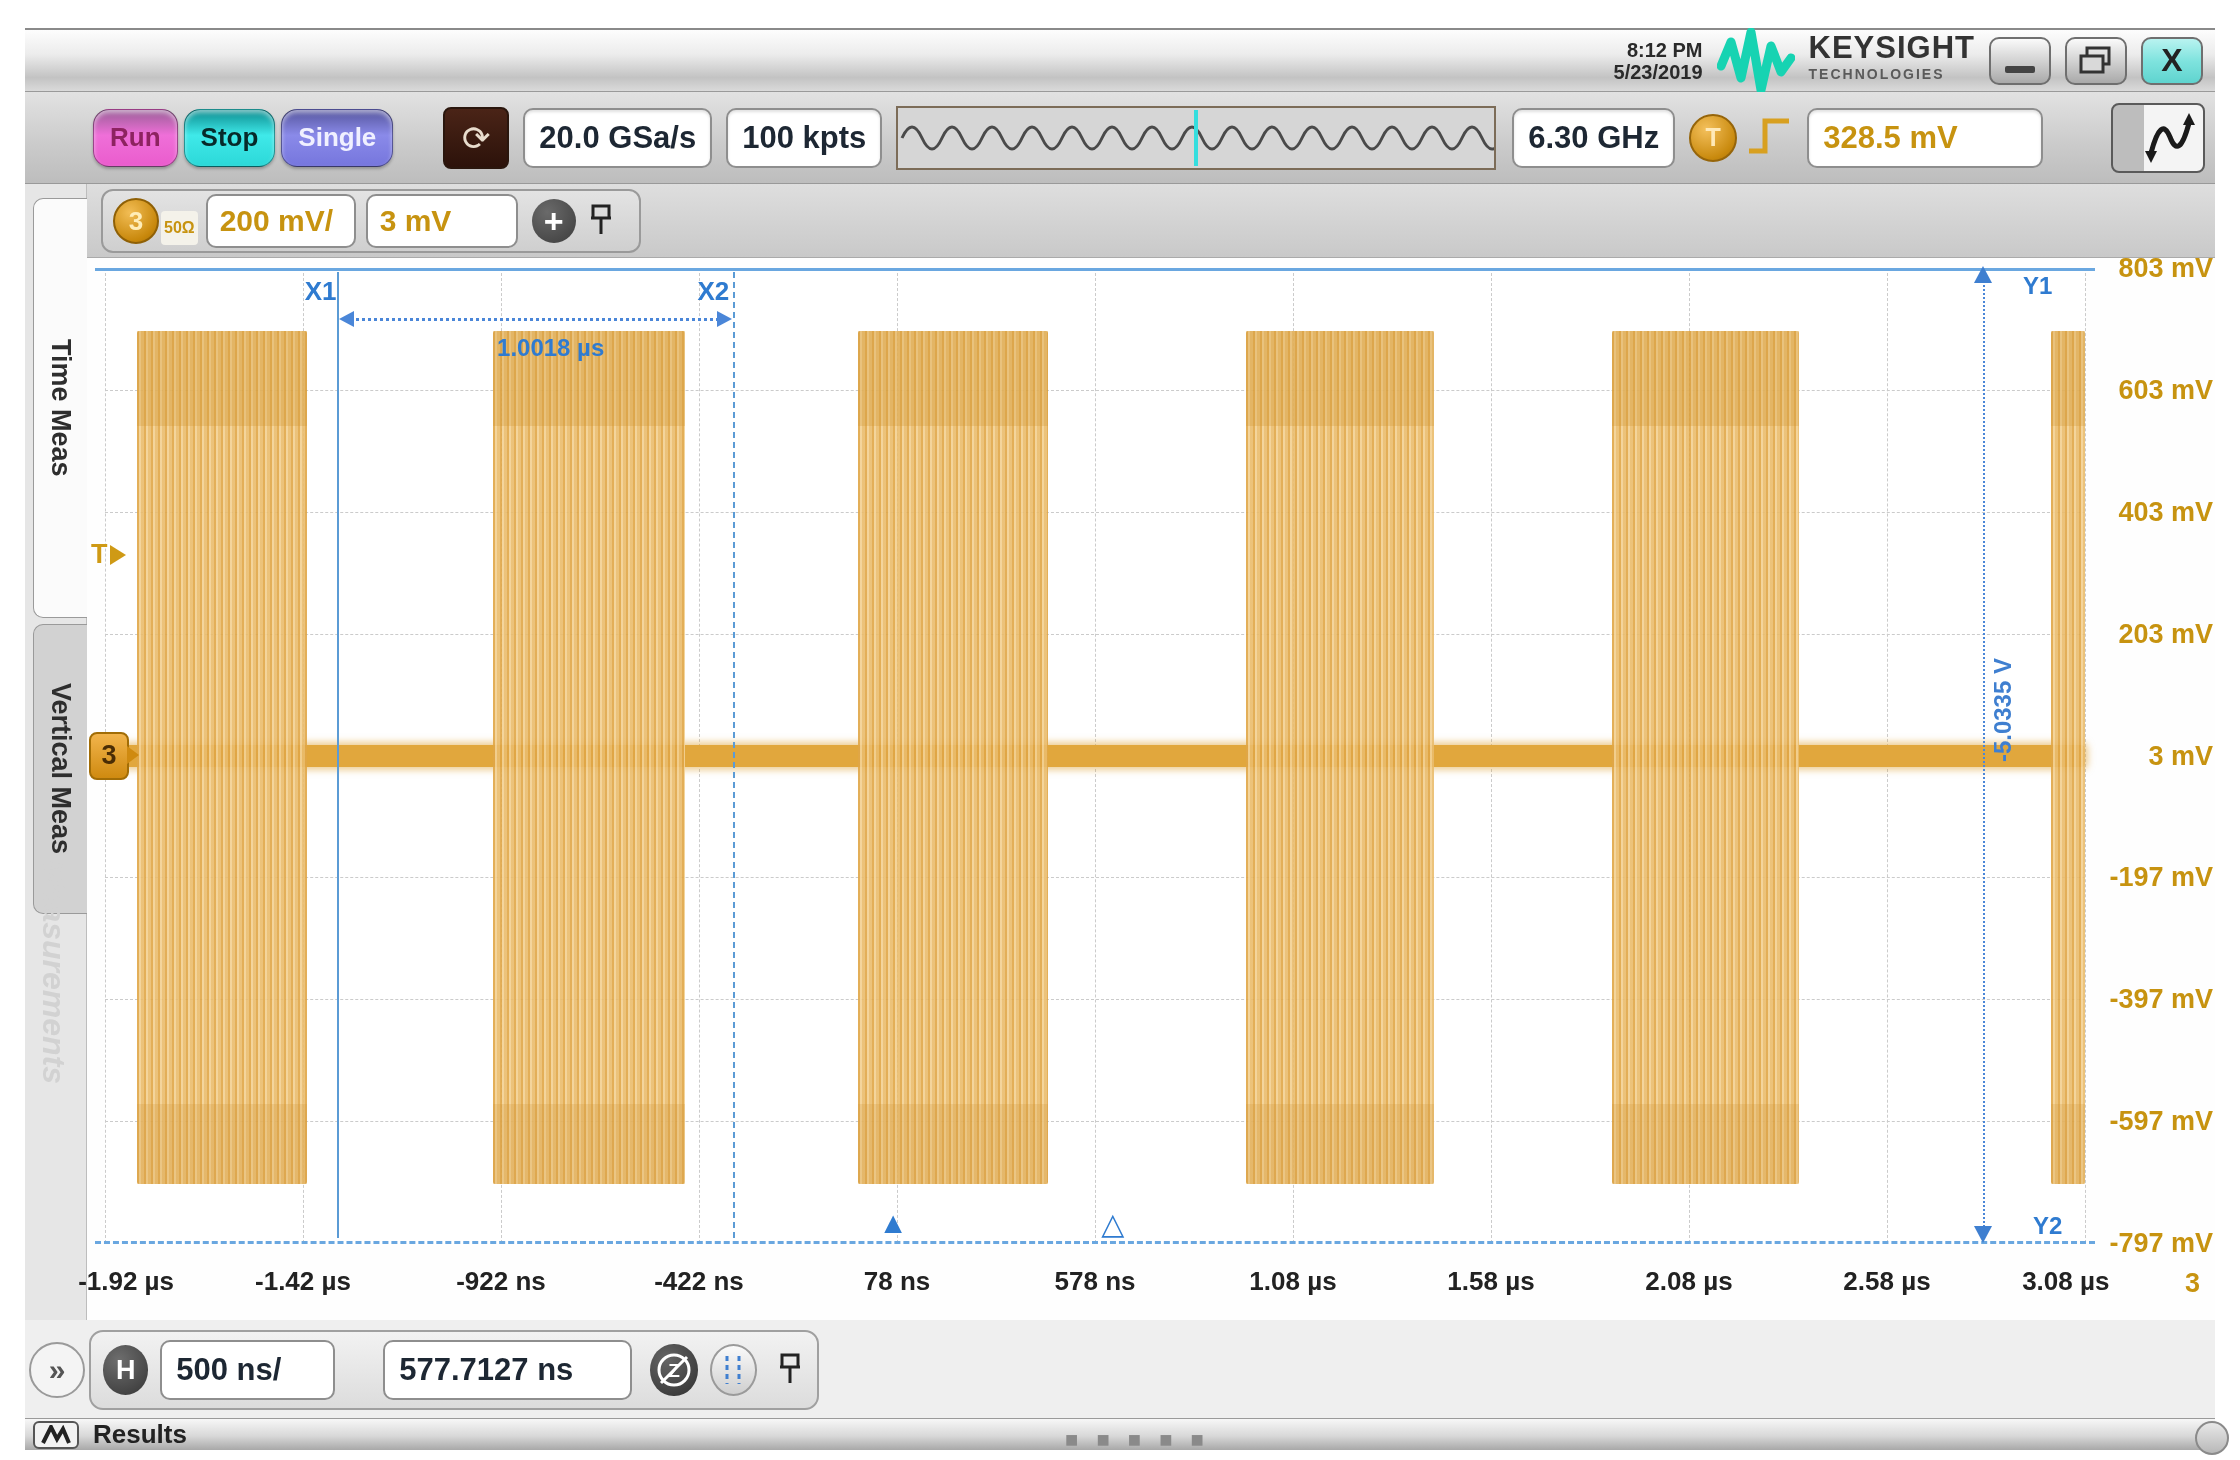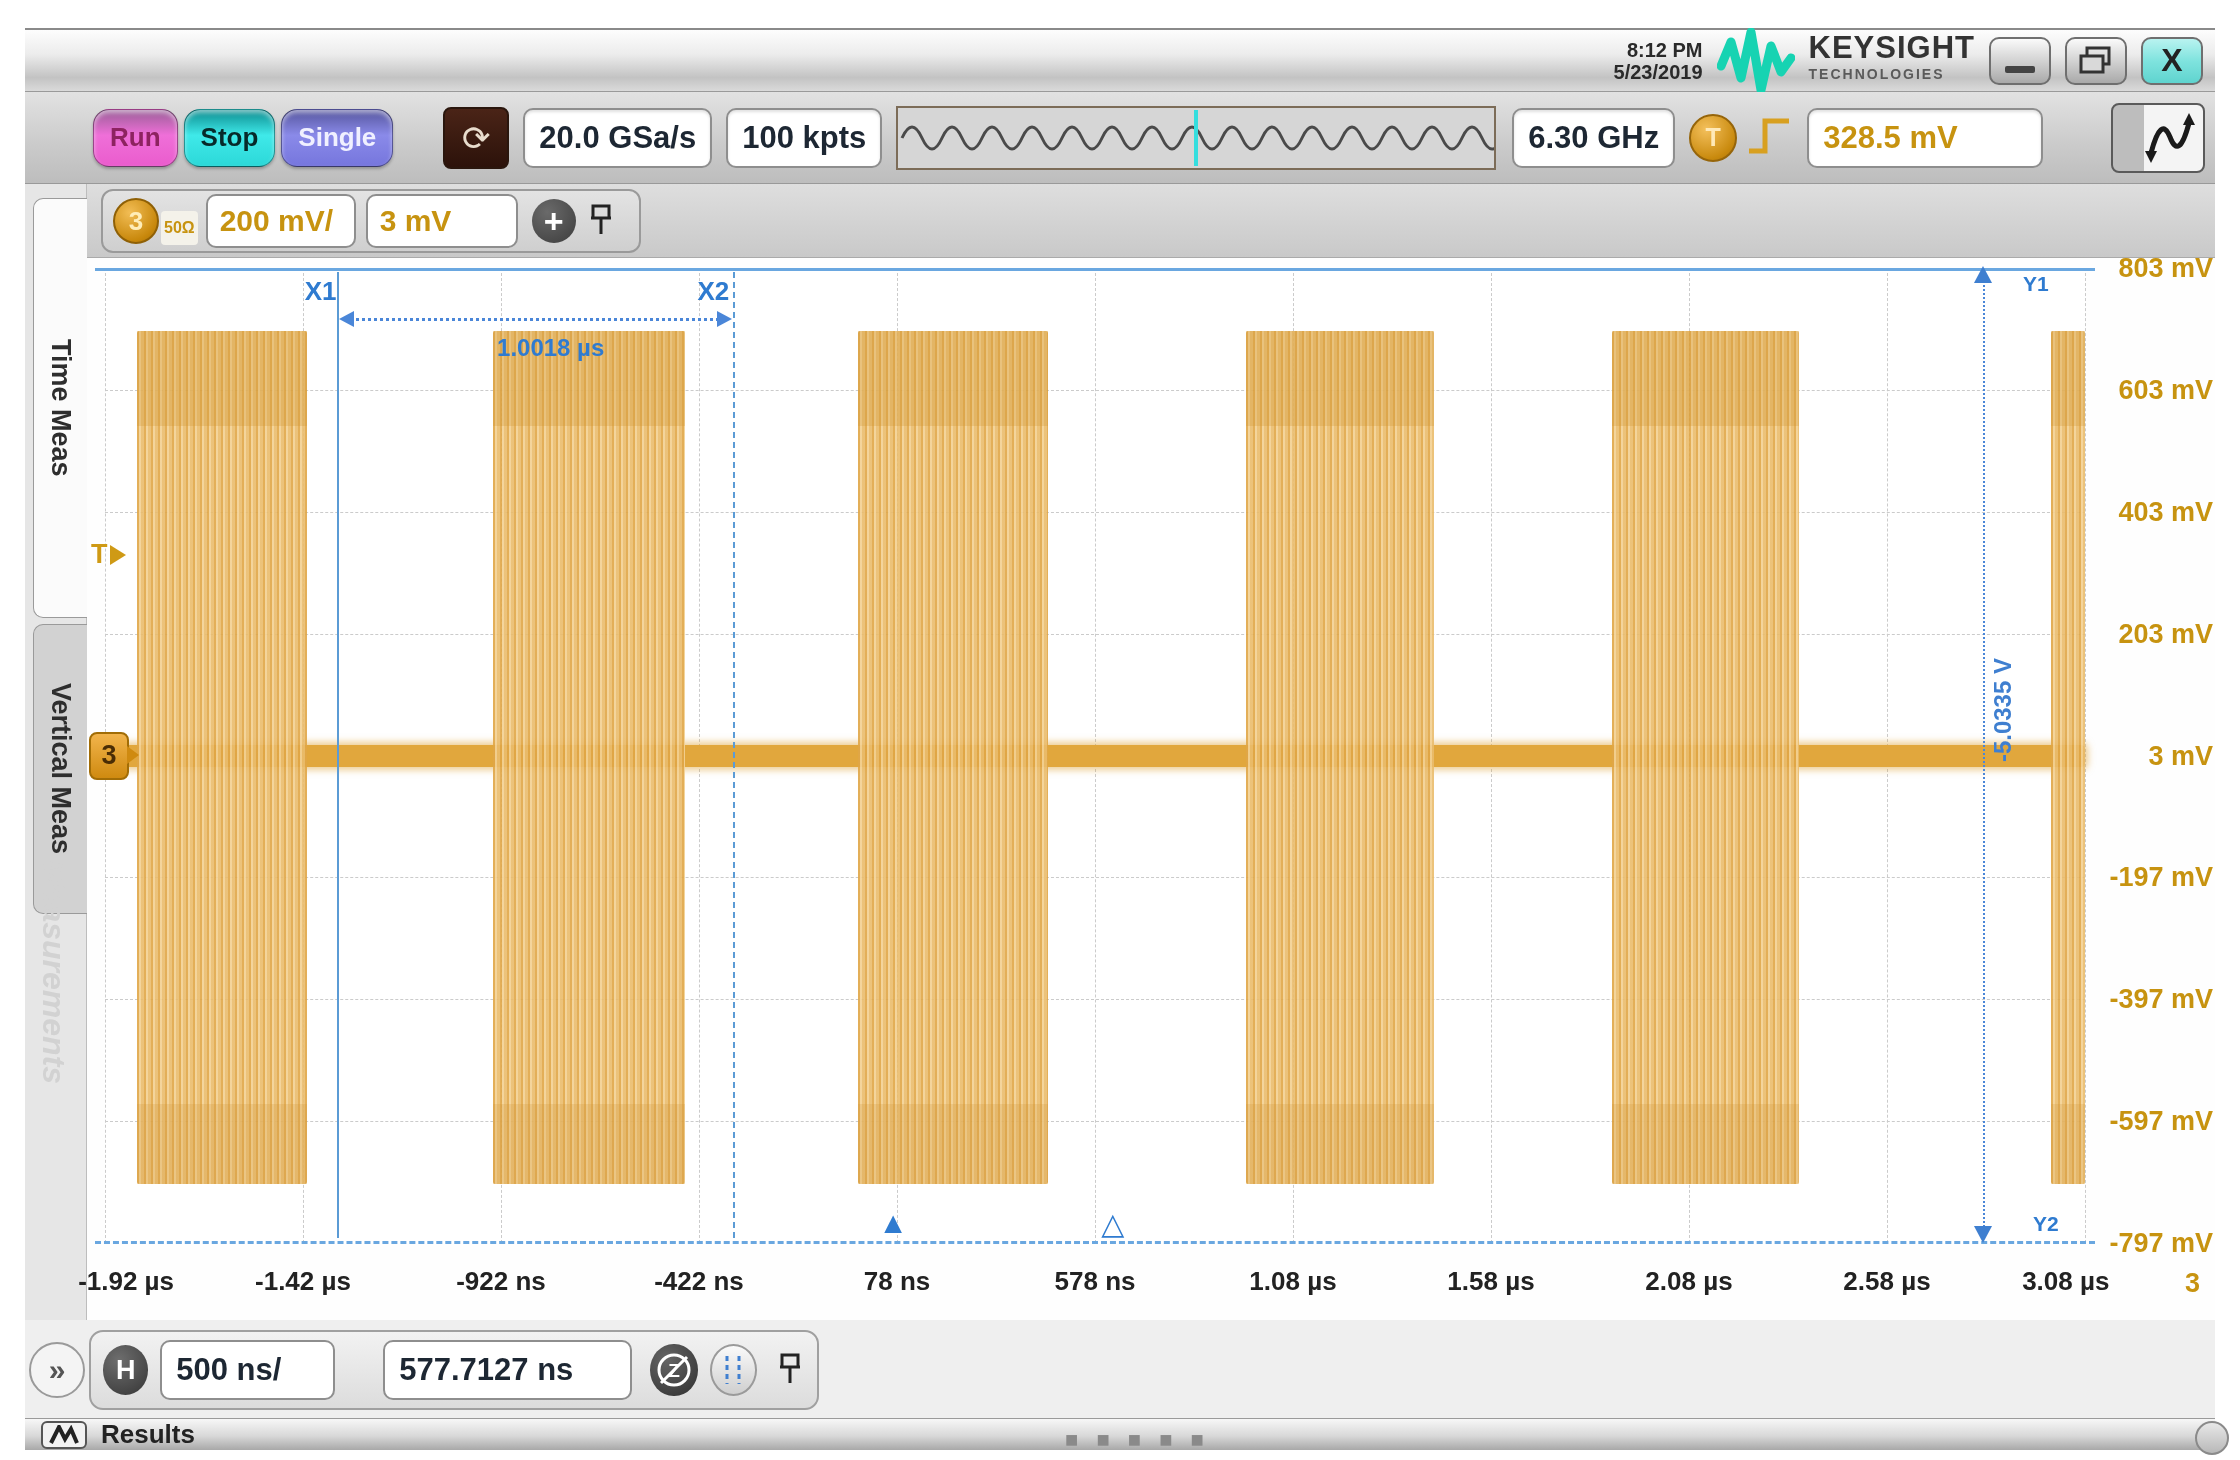--- a/index.html
+++ b/index.html
@@ -108,41 +108,41 @@
   .xlabel { position:absolute; font-size:26px; font-weight:600; color:#222; white-space:nowrap; }
   .extra3 { position:absolute; left:2160px; top:1240px; font-size:27px; font-weight:700; color:#c79310; }
   .tmarker { position:absolute; left:-14px; z-index:9; display:flex; align-items:center;
     color:#cf9a15; font-size:27px; font-weight:700; }
   .tmarker .ptr { width:0; height:0; border-top:10px solid transparent; border-bottom:10px solid transparent; border-left:16px solid #cf9a15; margin-left:2px; }
   .chmarker { position:absolute; left:-16px; width:40px; height:48px; z-index:9; border-radius:8px;
     background:linear-gradient(#f2b44c,#cf8a10); border:2px solid #a26d06; color:#4a2d05;
     font-size:27px; font-weight:700; display:flex; align-items:center; justify-content:center; }
   .chmarker::after { content:''; position:absolute; right:-12px; top:12px; width:0; height:0;
     border-top:9px solid transparent; border-bottom:9px solid transparent; border-left:12px solid #cf8a10; }
-  .ycorner { position:absolute; color:#2f7bd0; font-size:21px; font-weight:700; z-index:8; }
+  .ycorner { position:absolute; color:#2f7bd0; font-size:24px; font-weight:700; z-index:8; }
 
   
   .hbar { position:absolute; left:0; top:1292px; width:2190px; height:98px; background:#efefef; }
   .expand-circle { position:absolute; left:4px; top:22px; width:56px; height:56px; border-radius:50%;
     background:#f4f4f4; border:2px solid #9a9a9a; color:#555; font-size:30px; font-weight:700;
     display:flex; align-items:center; justify-content:center; }
   .h-group { position:absolute; left:64px; top:10px; width:730px; height:80px; border:2px solid #a0a0a0; border-radius:14px;
     background:linear-gradient(#f2f2f2,#dcdcdc); display:flex; align-items:center; padding:0 12px; }
   .h-circle { width:50px; height:50px; border-radius:50%; background:radial-gradient(circle at 35% 30%,#6e6e6e,#353535);
     color:#fff; font-size:27px; font-weight:700; display:flex; align-items:center; justify-content:center; margin-right:12px; }
   .h-field { height:60px; background:#fff; border:2px solid #8e8e8e; border-radius:10px; display:flex; align-items:center;
     padding:0 14px; font-size:31px; font-weight:600; color:#1d2733; margin-right:12px; white-space:nowrap; }
   .z-circle { width:52px; height:52px; border-radius:50%; background:radial-gradient(circle at 35% 30%,#656565,#303030);
     display:flex; align-items:center; justify-content:center; margin:0 6px; }
   .c-circle { width:52px; height:52px; border-radius:50%; background:linear-gradient(#fafafa,#cfcfcf); border:2px solid #9a9a9a;
     display:flex; align-items:center; justify-content:center; margin:0 6px; }
 
   
   .resultsbar { position:absolute; left:0; top:1390px; width:2190px; height:32px;
-    background:linear-gradient(#f7f7f7,#d8d8d8 55%,#a8a8a8); border-top:1px solid #9a9a9a; display:flex; align-items:center;padding-left:8px; }
+    background:linear-gradient(#f7f7f7,#d8d8d8 55%,#a8a8a8); border-top:1px solid #9a9a9a; display:flex; align-items:center; }
   .results-icon { width:46px; height:28px; margin:0 14px 0 8px; border:2px solid #555; border-radius:6px; background:#f2f2f2;
     display:flex; align-items:center; justify-content:center; }
   .results-label { font-size:26px; font-weight:700; color:#222; }
   .grip { position:absolute; left:1040px; top:8px; letter-spacing:6px; color:#8a8a8a; font-size:22px; }
   .corner-circle { position:absolute; right:-14px; top:2px; width:34px; height:34px; border-radius:50%;
     background:linear-gradient(#e8e8e8,#b8b8b8); border:2px solid #8a8a8a; }
 </style>
 </head>
 <body>
 

